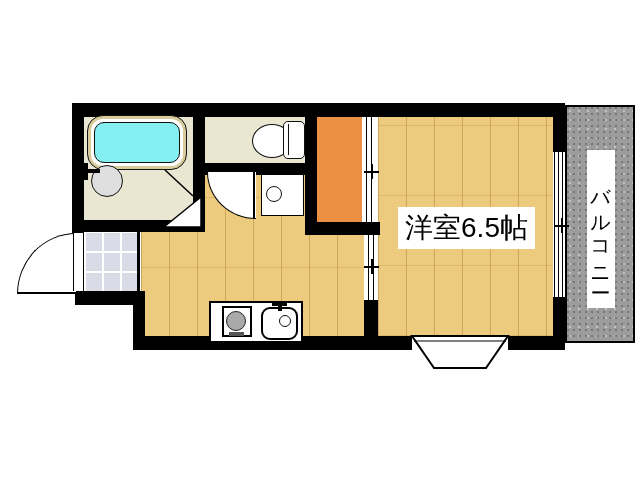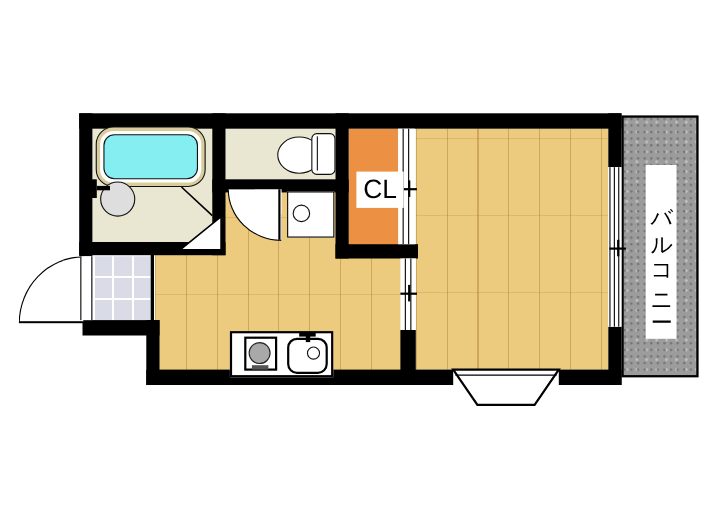--- a/index.html
+++ b/index.html
@@ -113,15 +113,15 @@
   <div class="bline" style="left:278px;top:305px;width:4px;height:6px;"></div>
 
   <svg class="overlay" width="640" height="480" viewBox="0 0 640 480">
     <rect x="413" y="336" width="94" height="14" fill="#fff"></rect>
     <polygon points="412,336 508,336 486,368 434,368" fill="#fff" stroke="#000" stroke-width="2"></polygon>
     <line x1="414" y1="341" x2="506" y2="341" stroke="#000" stroke-width="1"></line>
     <line x1="165" y1="170" x2="193" y2="196" stroke="#000" stroke-width="1.5"></line>
     <polygon points="164,227 201,197 201,227" fill="#fff" stroke="#000" stroke-width="1.5"></polygon>
   </svg>
 
-  <div class="lbl" style="left:324px;top:156px;width:43px;height:33px;font-size:24px;">CL</div>
+  <div class="lbl" style="left:398px;top:207px;width:137px;height:42px;font-size:28px;">洋室6.5帖</div>
 
 </div>
 
 </body></html>

